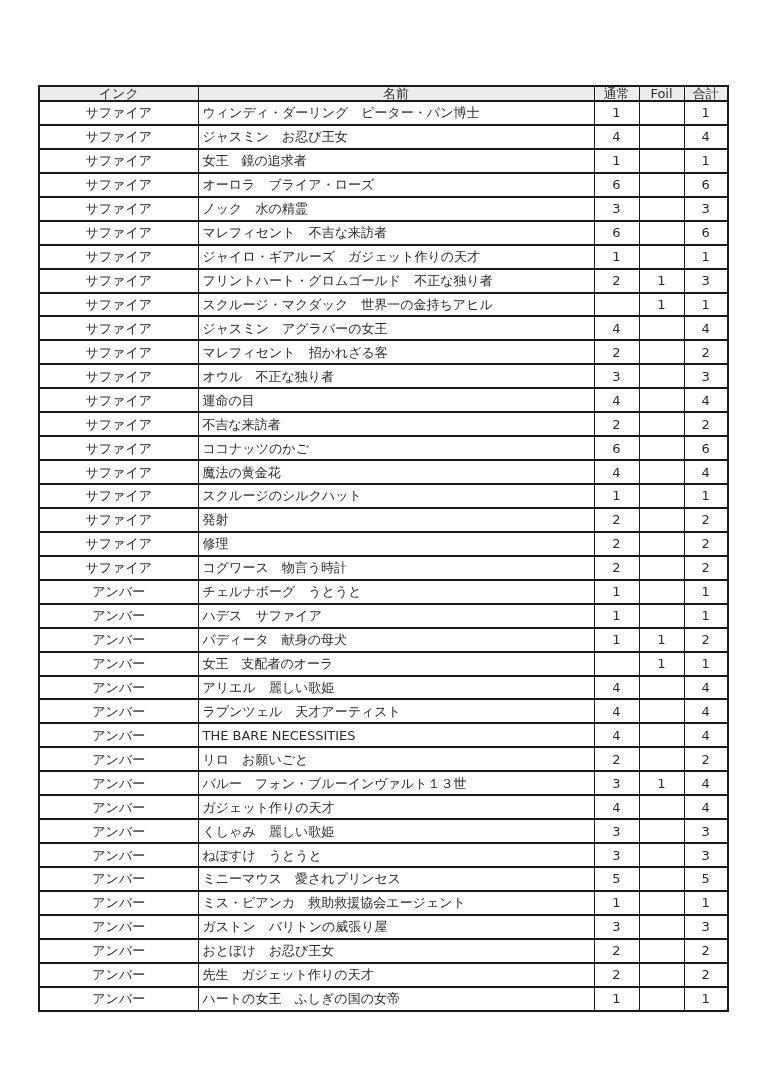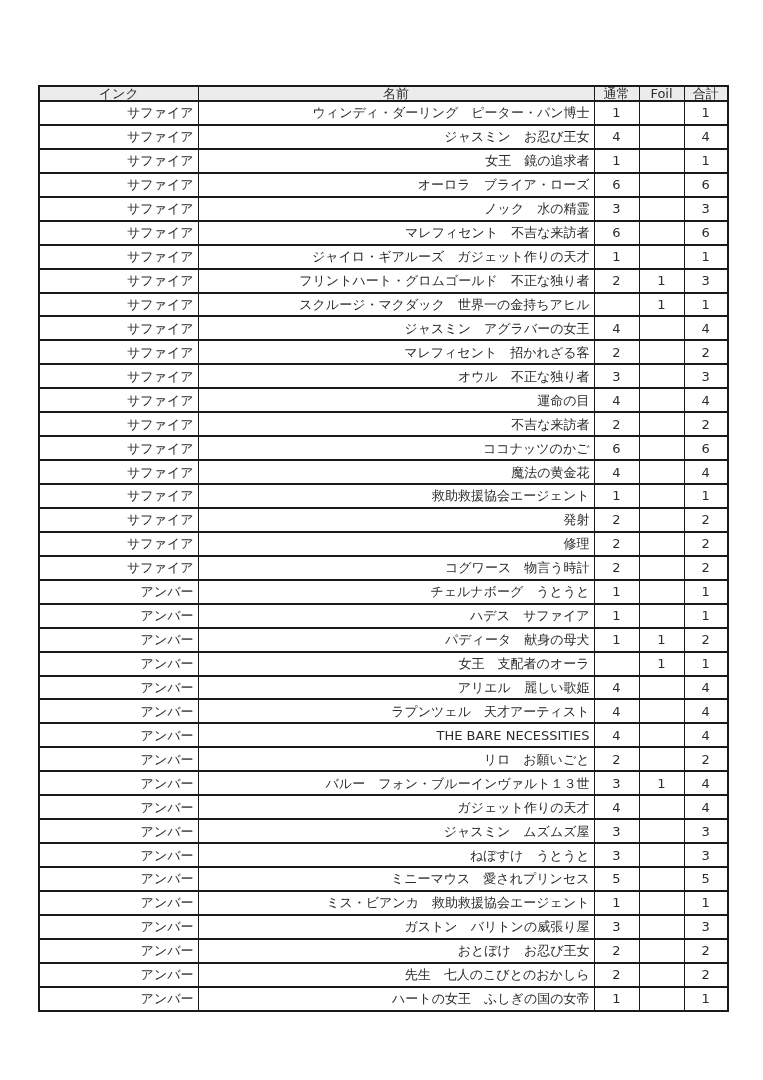--- a/index.html
+++ b/index.html
@@ -39,25 +39,25 @@
   }
   table.card-table thead th {
     background: #ececec;
     font-weight: normal;
     text-align: center;
   }
   td.center {
     text-align: center;
   }
   td.name {
-    text-align: right;
+    text-align: left;
     padding-left: 5px;
   }
   td.ink {
-    text-align: right;
+    text-align: center;
   }
 </style>
 </head>
 <body>
 
 <div class="page">
   <table class="card-table">
     <colgroup>
       <col style="width:159px">
       <col style="width:396px">
@@ -182,21 +182,21 @@
         </tr>
         <tr>
           <td class="ink">サファイア</td>
           <td class="name">魔法の黄金花</td>
           <td class="center">4</td>
           <td class="center"></td>
           <td class="center">4</td>
         </tr>
         <tr>
           <td class="ink">サファイア</td>
-          <td class="name">救助救援協会エージェント</td>
+          <td class="name">スクルージのシルクハット</td>
           <td class="center">1</td>
           <td class="center"></td>
           <td class="center">1</td>
         </tr>
         <tr>
           <td class="ink">サファイア</td>
           <td class="name">発射</td>
           <td class="center">2</td>
           <td class="center"></td>
           <td class="center">2</td>
@@ -280,21 +280,21 @@
         </tr>
         <tr>
           <td class="ink">アンバー</td>
           <td class="name">ガジェット作りの天才</td>
           <td class="center">4</td>
           <td class="center"></td>
           <td class="center">4</td>
         </tr>
         <tr>
           <td class="ink">アンバー</td>
-          <td class="name">ジャスミン　ムズムズ屋</td>
+          <td class="name">くしゃみ　麗しい歌姫</td>
           <td class="center">3</td>
           <td class="center"></td>
           <td class="center">3</td>
         </tr>
         <tr>
           <td class="ink">アンバー</td>
           <td class="name">ねぼすけ　うとうと</td>
           <td class="center">3</td>
           <td class="center"></td>
           <td class="center">3</td>
@@ -322,21 +322,21 @@
         </tr>
         <tr>
           <td class="ink">アンバー</td>
           <td class="name">おとぼけ　お忍び王女</td>
           <td class="center">2</td>
           <td class="center"></td>
           <td class="center">2</td>
         </tr>
         <tr>
           <td class="ink">アンバー</td>
-          <td class="name">先生　七人のこびとのおかしら</td>
+          <td class="name">先生　ガジェット作りの天才</td>
           <td class="center">2</td>
           <td class="center"></td>
           <td class="center">2</td>
         </tr>
         <tr>
           <td class="ink">アンバー</td>
           <td class="name">ハートの女王　ふしぎの国の女帝</td>
           <td class="center">1</td>
           <td class="center"></td>
           <td class="center">1</td>

